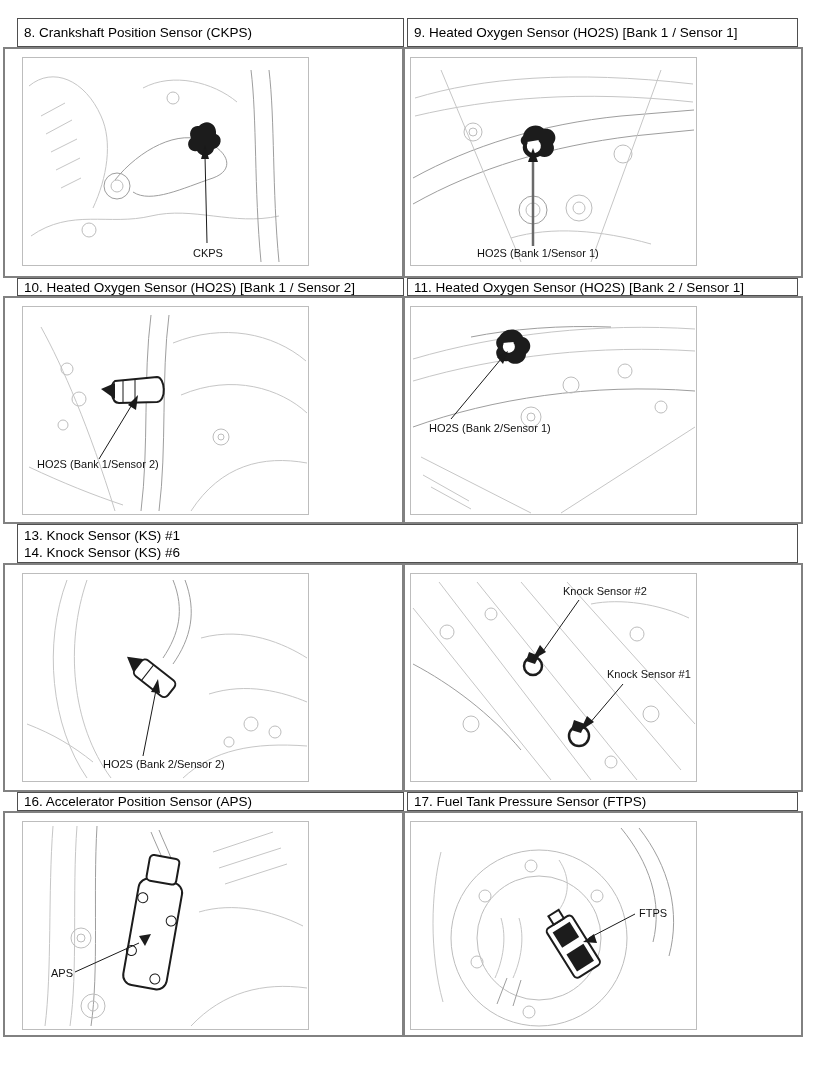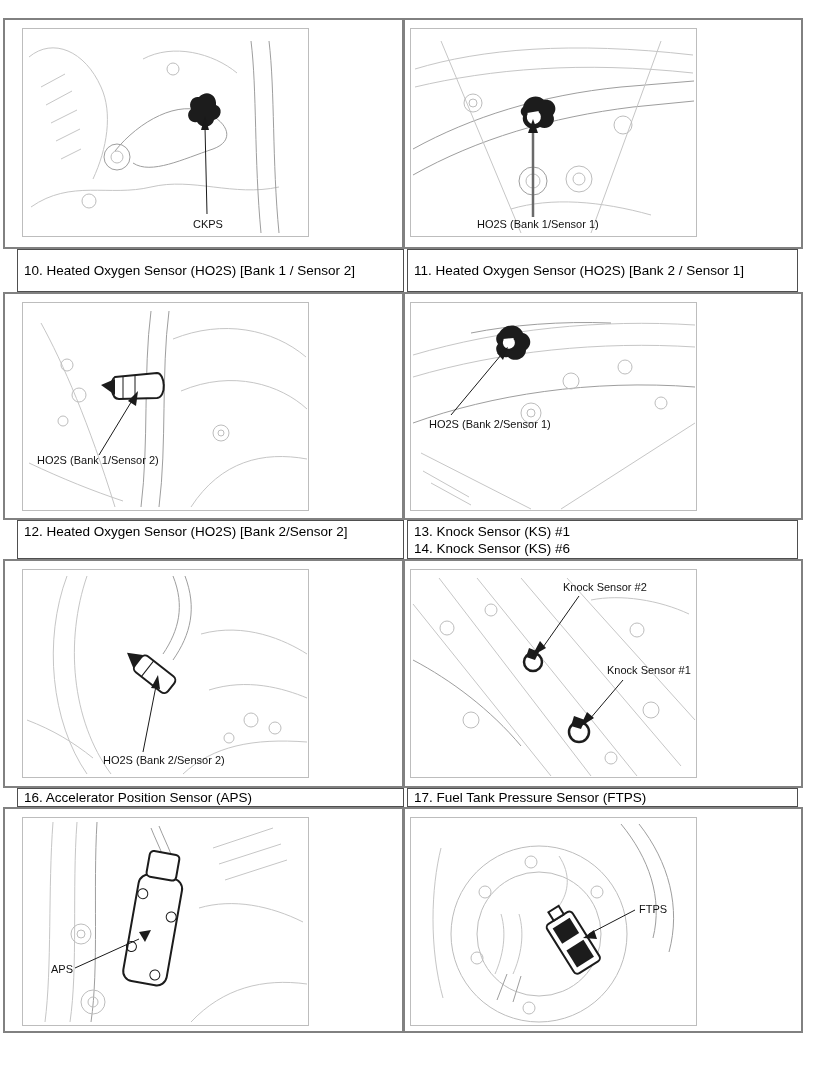--- a/index.html
+++ b/index.html
@@ -4,21 +4,21 @@
 <style>
   html,body{margin:0;padding:0;}
   body{
     width:819px;height:1072px;overflow:hidden;background:#ffffff;
     font-family:"Liberation Sans", sans-serif;color:#000;
   }
   .doc{width:800px;margin:18px 0 0 3px;}
 
   
   .h-row{display:flex;box-sizing:border-box;padding-left:14px;padding-right:5px;}
-  .hr1{height:29px}.hr2{height:43px}.hr3{height:39px}.hr4{height:19px}
+  .hr1{height:29px}.hr2{height:18px}.hr3{height:39px}.hr4{height:19px}
   .h-cell{
     box-sizing:border-box;border:1px solid #4f4f4f;background:#fff;
     display:flex;flex-direction:column;justify-content:center;
     font-size:13.5px;line-height:17px;padding-left:6px;
   }
   .h-left{width:387px;margin-right:3px;}
   .h-right{flex:1;}
   .hr3 .h-cell{justify-content:flex-start;padding-top:2px;}
 
   
@@ -43,20 +43,28 @@
   .figlabel{font-family:"Liberation Sans",sans-serif;font-size:11px;fill:#111;}
   .sensor-dark{fill:#1c1c1c;stroke:none;}
   .sensor-line{fill:#ffffff;stroke:#1c1c1c;stroke-width:2;}
   .sensor-ring{fill:none;stroke:#1c1c1c;stroke-width:2.5;}
 </style>
 </head>
 <body>
 
 <div class="doc">
 
+  <div class="h-row hr1">
+    <div class="h-cell h-left">
+      <span>8. Crankshaft Position Sensor (CKPS)</span>
+    </div>
+    <div class="h-cell h-right">
+      <span>9. Heated Oxygen Sensor (HO2S) [Bank 1 / Sensor 1]</span>
+    </div>
+  </div>
 
   <div class="i-row ir1">
     <div class="i-left">
       <div class="fig">
         <svg viewBox="0 0 285 207">
           <g class="lw">
             <path d="M6,28 C30,8 62,22 78,58 C90,84 84,120 70,150"></path>
             <path d="M18,58 l24,-13 M23,76 l26,-14 M28,94 l26,-13 M33,112 l24,-12 M38,130 l20,-10"></path>
             <path d="M8,178 C48,150 86,168 128,158 C170,148 210,168 256,158"></path>
             <path class="md" d="M228,12 C234,60 231,130 238,204"></path>
@@ -175,23 +183,20 @@
             <line class="callout" x1="40" y1="112" x2="90" y2="52"></line>
             <polygon class="ah" points="86,50 92,57 97,44"></polygon>
           </g>
           <text class="figlabel" x="18" y="125">HO2S (Bank 2/Sensor 1)</text>
         </svg>
       </div>
     </div>
   </div>
 
   <div class="h-row hr3">
-    <div class="h-cell h-left">
-      <span>12. Heated Oxygen Sensor (HO2S) [Bank 2/Sensor 2]</span>
-    </div>
     <div class="h-cell h-right">
       <span>13. Knock Sensor (KS) #1</span>
       <span>14. Knock Sensor (KS) #6</span>
     </div>
   </div>
 
   <div class="i-row ir3">
     <div class="i-left">
       <div class="fig">
         <svg viewBox="0 0 285 207">

